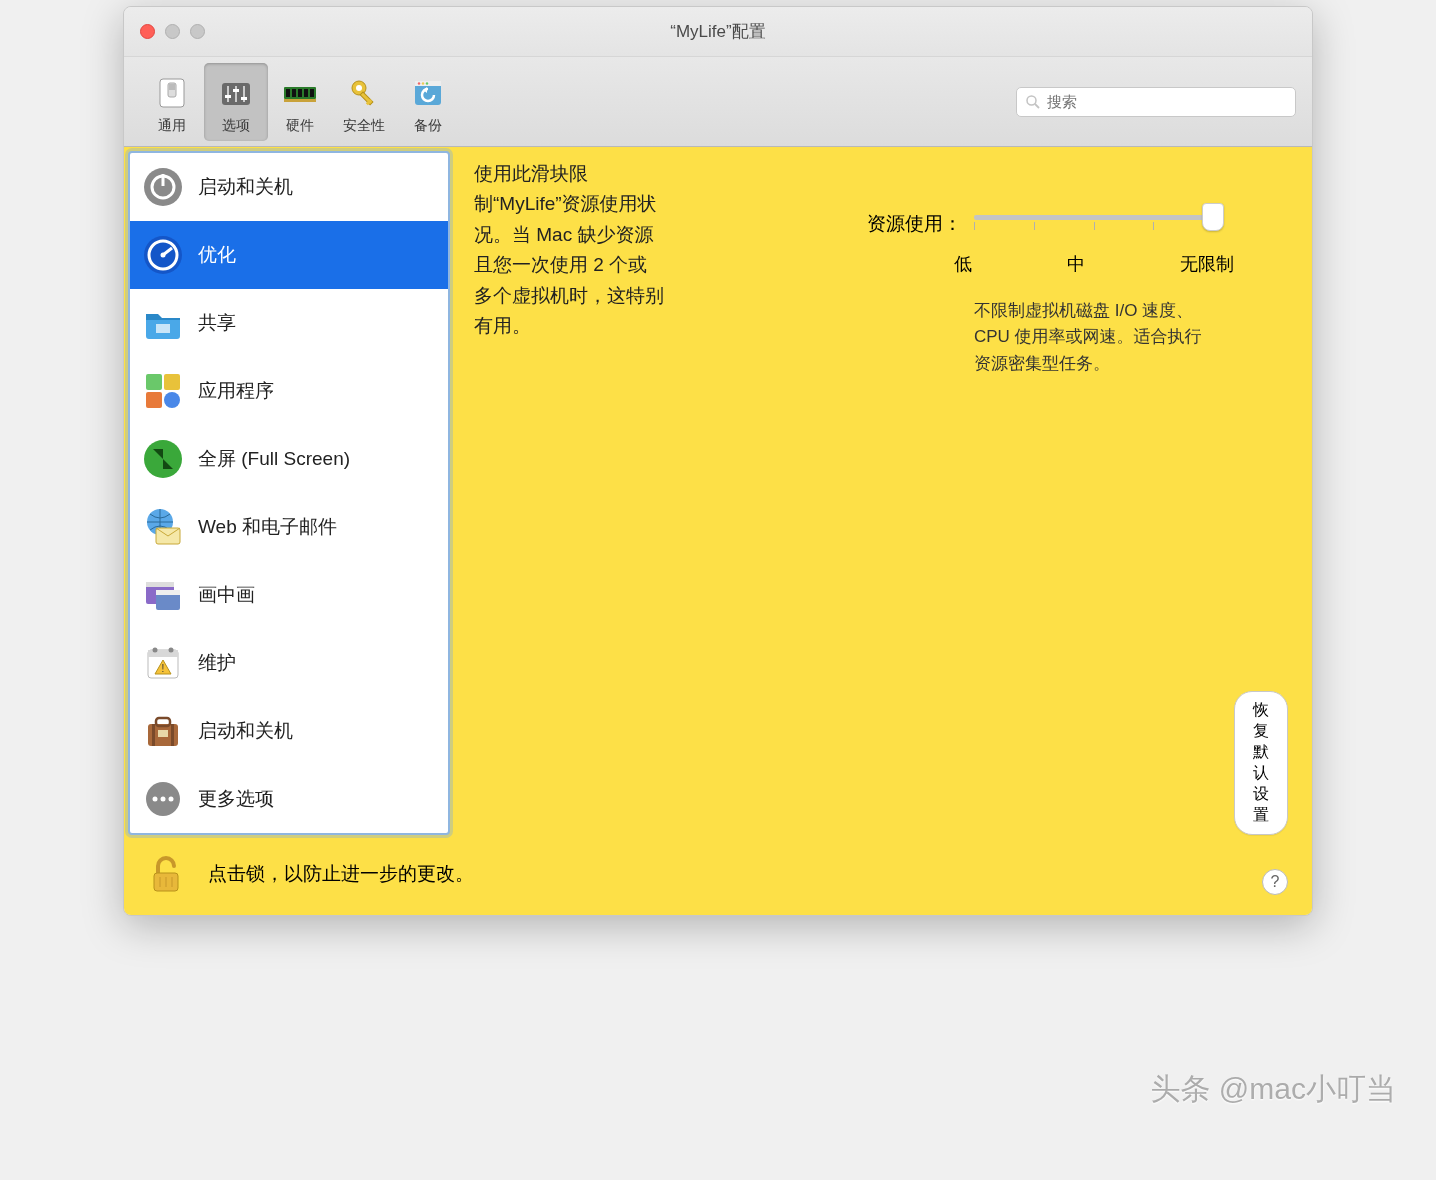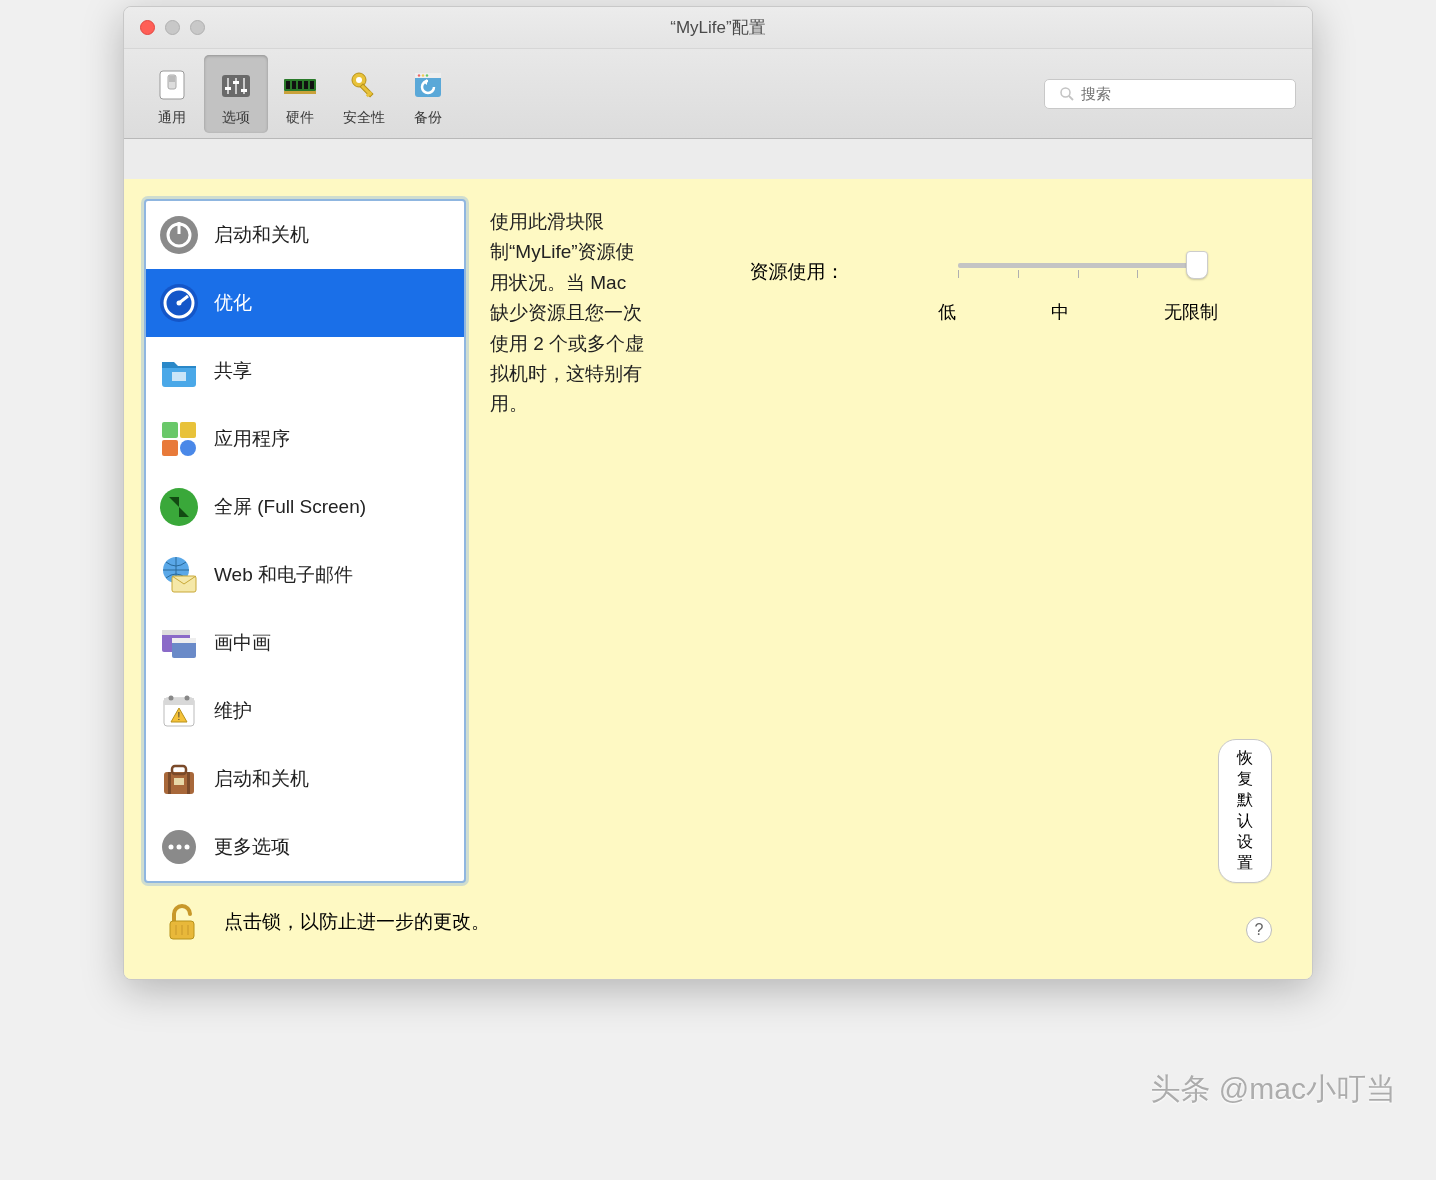--- a/index.html
+++ b/index.html
@@ -1,43 +1,43 @@
 <!DOCTYPE html>
 <html><head>
 <meta charset="utf-8">
 <style>
 * { box-sizing: border-box; margin: 0; padding: 0; }
 body { font-family: -apple-system, "Helvetica Neue", Arial, sans-serif; background: #f0f0f0; width: 1436px; height: 1180px; display:flex; align-items:flex-start; justify-content:center; }
 .win { width: 1190px; background: #ececec; border: 1px solid #c8c8c8; border-radius: 8px; box-shadow: 0 10px 40px rgba(0,0,0,.25); margin-top: 6px; overflow: hidden; display:flex; flex-direction:column; }
-.titlebar { height: 42px; background: linear-gradient(#ececec,#e4e4e4); display:flex; align-items:center; position:relative; border-bottom:1px solid #d6d6d6; }
+.titlebar { height: 50px; background: linear-gradient(#ececec,#e4e4e4); display:flex; align-items:center; position:relative; border-bottom:1px solid #d6d6d6; }
 .traffic { display:flex; gap:10px; margin-left:16px; }
 .dot { width:15px; height:15px; border-radius:50%; }
 .dot.r{background:#ff5f57;border:1px solid #e24640;}
 .dot.y{background:#c8c8c8;border:1px solid #b0b0b0;}
 .dot.g{background:#c8c8c8;border:1px solid #b0b0b0;}
 .title { position:absolute; left:50%; transform:translateX(-50%); font-size:17px; color:#4a4a4a; }
 .toolbar { height:90px; background: linear-gradient(#e8e8e8,#dcdcdc); border-bottom:1px solid #b8b8b8; display:flex; align-items:center; padding:0 16px; }
 .tb-group { display:flex; }
 .tb-item { display:flex; flex-direction:column; align-items:center; justify-content:flex-end; width:64px; height:78px; padding:4px 0 6px; border-radius:5px; cursor:pointer; }
 .tb-item.sel { background:#c2c2c2; box-shadow: inset 0 1px 3px rgba(0,0,0,.25); }
 .tb-icon { width:36px; height:36px; display:flex; align-items:center; justify-content:center; margin-bottom:6px; }
 .tb-label { font-size:14px; color:#3a3a3a; }
-.searchbox { margin-left:auto; width:252px; height:30px; background:#fff; border:1px solid #c8c8c8; border-radius:5px; display:flex; align-items:center; padding:0 14px; gap:6px; }
+.searchbox { margin-left:auto; width:280px; height:30px; background:#fff; border:1px solid #c8c8c8; border-radius:5px; display:flex; align-items:center; padding:0 8px; gap:6px; }
 .searchbox svg{width:16px;height:16px;opacity:.5;}
 .searchbox input { border:none; outline:none; font-size:15px; color:#666; flex:1; background:transparent; }
-.body { flex:1; background:#fef9c3; padding:20px; display:flex; flex-direction:column;margin-top:40px; }
+.body { flex:1; background:#fde047; padding:4px; display:flex; flex-direction:column; }
 .split { display:flex; gap:24px; flex:1; }
 .sidebar { width:322px; background:#fff; border:2px solid #8fb6e0; border-radius:4px; box-shadow:0 0 0 3px rgba(120,170,230,.35); display:flex; flex-direction:column; overflow:hidden; }
 .side-it { display:flex; align-items:center; height:68px; padding:0 12px; gap:14px; font-size:19px; color:#222; cursor:pointer; }
 .side-it.sel { background:#1a6fe8; color:#fff; }
 .side-ico { width:42px; height:42px; display:flex; align-items:center; justify-content:center; }
 .main { flex:1; padding:8px 20px 0 0; display:flex; flex-direction:row; }
 .desc { font-size:19px; line-height:1.6; color:#222; }
 .slider-row { display:flex; align-items:flex-start; margin-top:50px; }
-.slider-lab { width:310px; text-align:center; font-size:19px; padding-right:12px; padding-top:2px; }
+.slider-lab { width:310px; text-align:right; font-size:19px; padding-right:12px; padding-top:2px; }
 .slider-body { flex:0 0 auto; }
 .track { width:240px; height:5px; background:#c4c4c4; border-radius:2px; position:relative; margin-top:6px; }
 .ticks { display:flex; justify-content:space-between; width:240px; margin-top:2px; }
 .tick { width:1px; height:8px; background:#b0b0b0; }
 .knob { position:absolute; right:-10px; top:-12px; width:22px; height:28px; background:#fff; border:1px solid #ccc; border-radius:4px 4px 8px 8px; box-shadow:0 1px 2px rgba(0,0,0,.2); }
 .marks { display:flex; justify-content:space-between; width:280px; margin-left:-20px; margin-top:22px; font-size:18px; }
 .expl { margin-top:22px; font-size:17px; color:#333; width:240px; line-height:1.55; }
 .restore { align-self:flex-end; margin-top:auto; }
 .btn { background:#fff; border:1px solid #c8c8c8; border-radius:18px; padding:8px 18px; font-size:16px; cursor:pointer; box-shadow:0 1px 1px rgba(0,0,0,.06); }
 .footer { display:flex; align-items:center; padding:18px 20px 16px; gap:24px; position:relative; }
@@ -264,20 +264,21 @@
                 <div class="tick"></div>
                 <div class="tick"></div>
                 <div class="tick"></div>
                 <div class="tick"></div>
             </div>
             <div class="marks">
               <span>低</span>
               <span>中</span>
               <span>无限制</span>
             </div>
+            <div class="expl">不限制虚拟机磁盘 I/O 速度、CPU 使用率或网速。适合执行资源密集型任务。</div>
           </div>
         </div>
 
         <div class="restore">
           <button class="btn">恢复默认设置</button>
         </div>
       </div>
     </div>
 
     <div class="footer">

